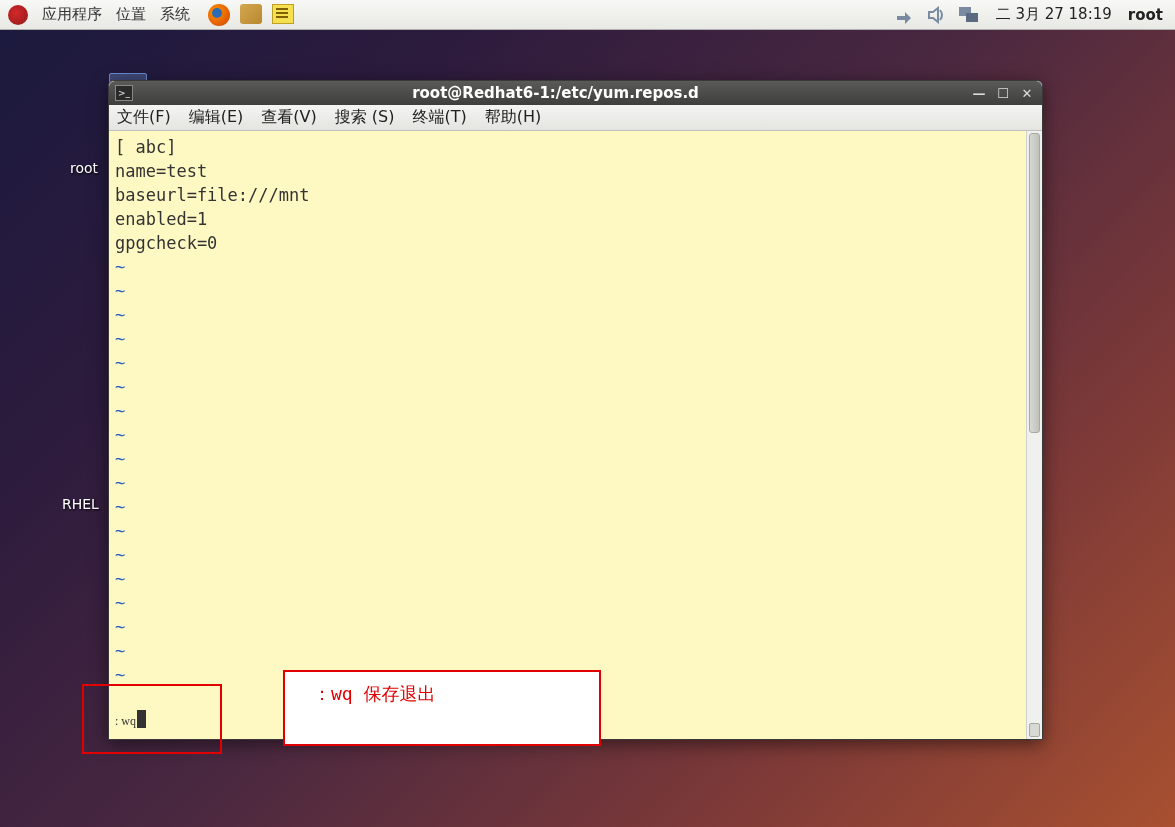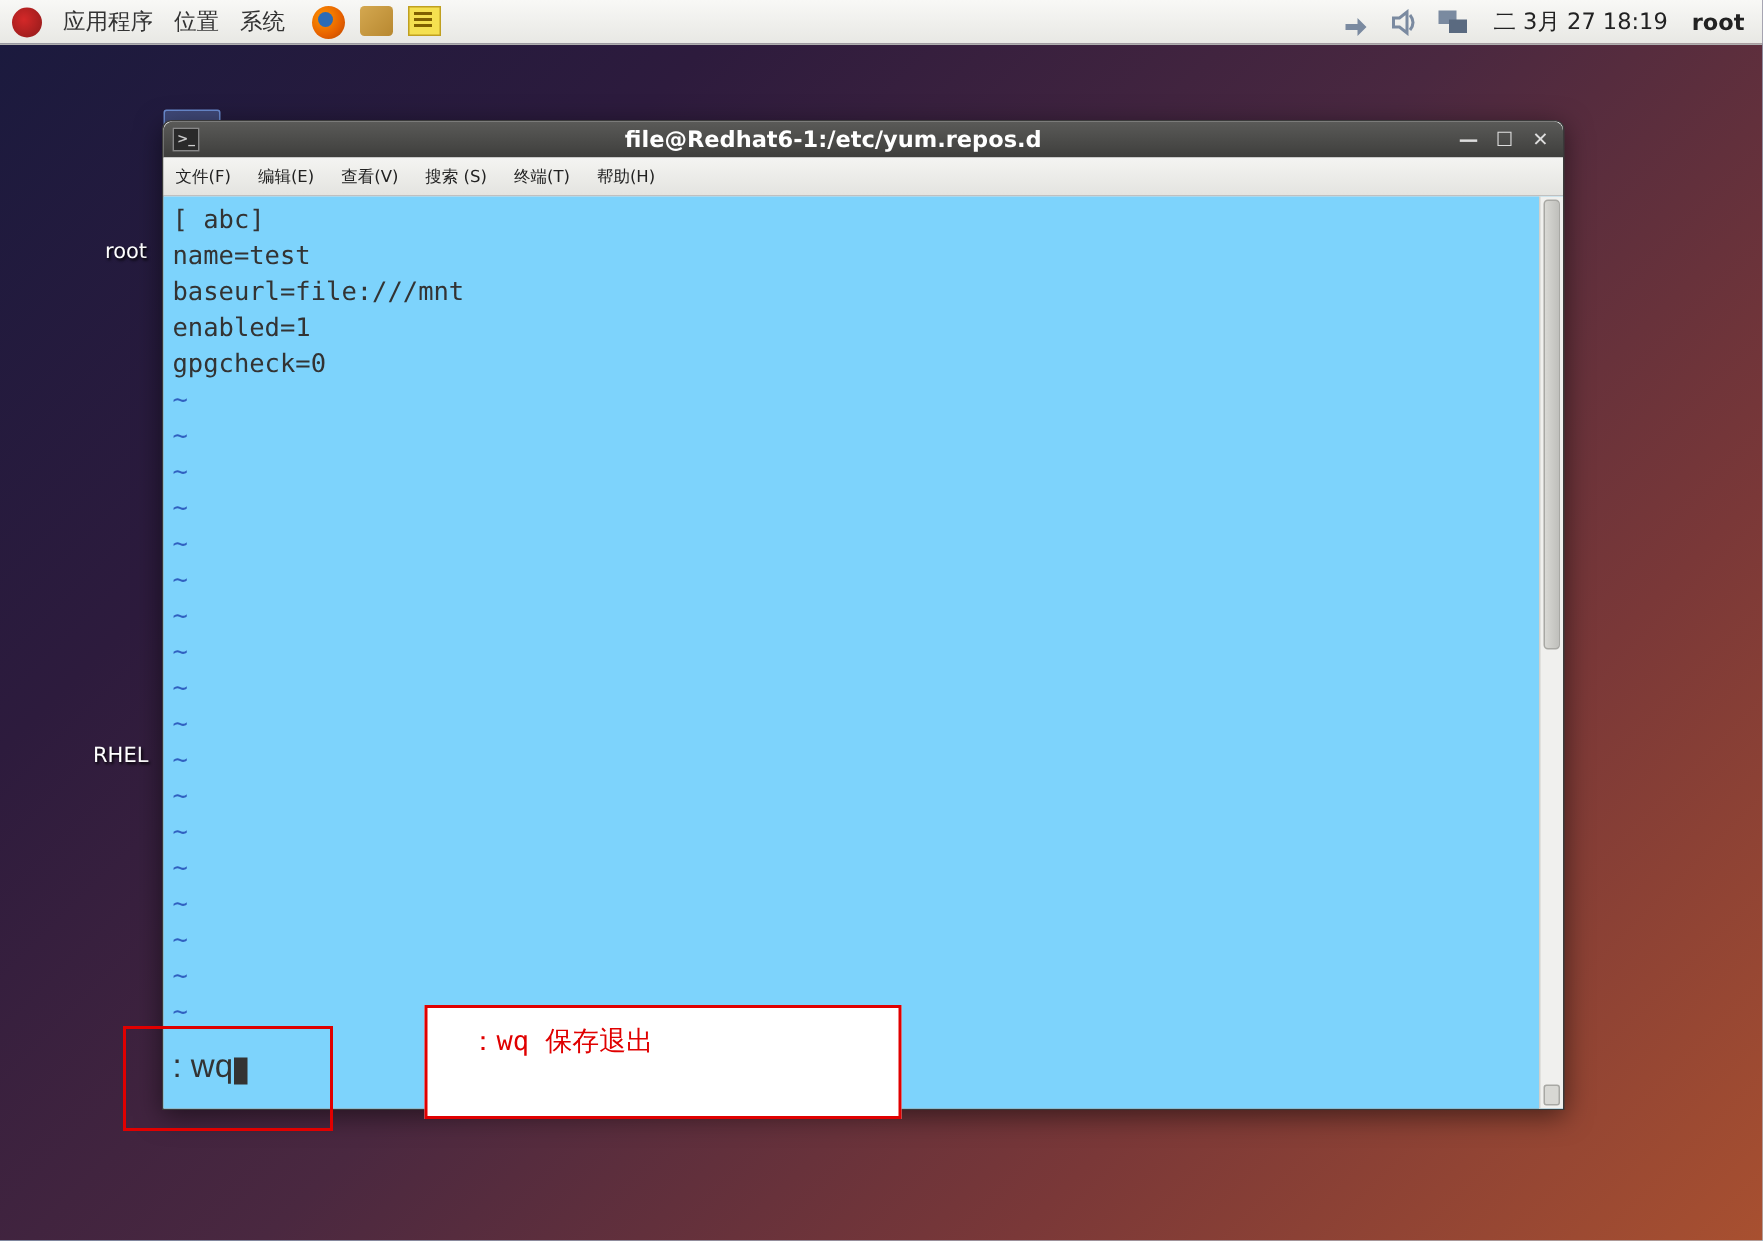--- a/index.html
+++ b/index.html
@@ -116,47 +116,47 @@
     }
     
     .menubar {
       height: 30px;
       background: linear-gradient(to bottom, #f4f4f2, #e4e4e0);
       border-bottom: 1px solid #c0c0c0;
       display: flex;
       align-items: center;
       padding: 0 8px;
       gap: 18px;
-      font-size: 11px;
+      font-size: 16px;
       color: #222;
     }
     .menubar .menu-opt { cursor: pointer; }
     
     .terminal-body {
       flex: 1;
       display: flex;
-      background: #7dd3fc;
+      background: #fef9c3;
       position: relative;
     }
     .terminal-content {
       flex: 1;
       padding: 4px 6px;
       font-family: "DejaVu Sans Mono", "Liberation Mono", monospace;
       font-size: 17px;
       line-height: 24px;
       color: #333;
       white-space: pre;
       overflow: hidden;
     }
     .tilde { color: #3060c0; }
     .vim-cmd-line {
       position: absolute;
-      left: 6px; bottom: 16px;
-      font-family: Liberation Sans, sans-serif;
-      font-size: 22px;
+      left: 6px; bottom: 6px;
+      font-family: Liberation Serif, serif;
+      font-size: 12px;
       color: #333;
     }
     .cursor-block {
       display: inline-block;
       width: 9px; height: 18px;
       background: #333;
       vertical-align: text-bottom;
       margin-left: 1px;
     }
     .scrollbar {
@@ -243,21 +243,21 @@
   </div>
 </div>
 
 <div class="desktop-icon-sel"></div>
 <span class="desktop-label" style="left:70px; top:160px;">root</span>
 <span class="desktop-label" style="left:62px; top:496px;">RHEL</span>
 
 <div class="window">
   <div class="titlebar">
     <span class="app-icon">&gt;_</span>
-    <span class="title">file@Redhat6-1:/etc/yum.repos.d</span>
+    <span class="title">root@Redhat6-1:/etc/yum.repos.d</span>
     <div class="controls">
       <span class="ctrl">—</span>
       <span class="ctrl">☐</span>
       <span class="ctrl">✕</span>
     </div>
   </div>
   <div class="menubar">
     <span class="menu-opt">文件(F)</span>
     <span class="menu-opt">编辑(E)</span>
     <span class="menu-opt">查看(V)</span>

